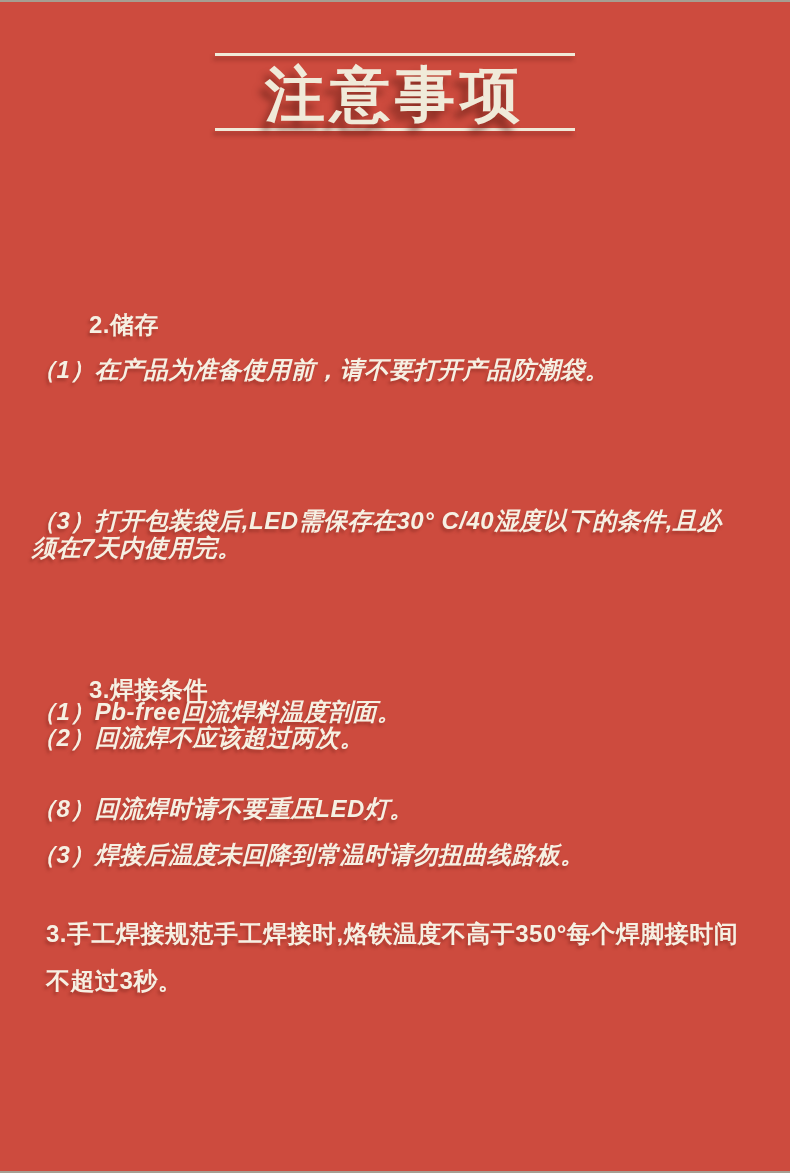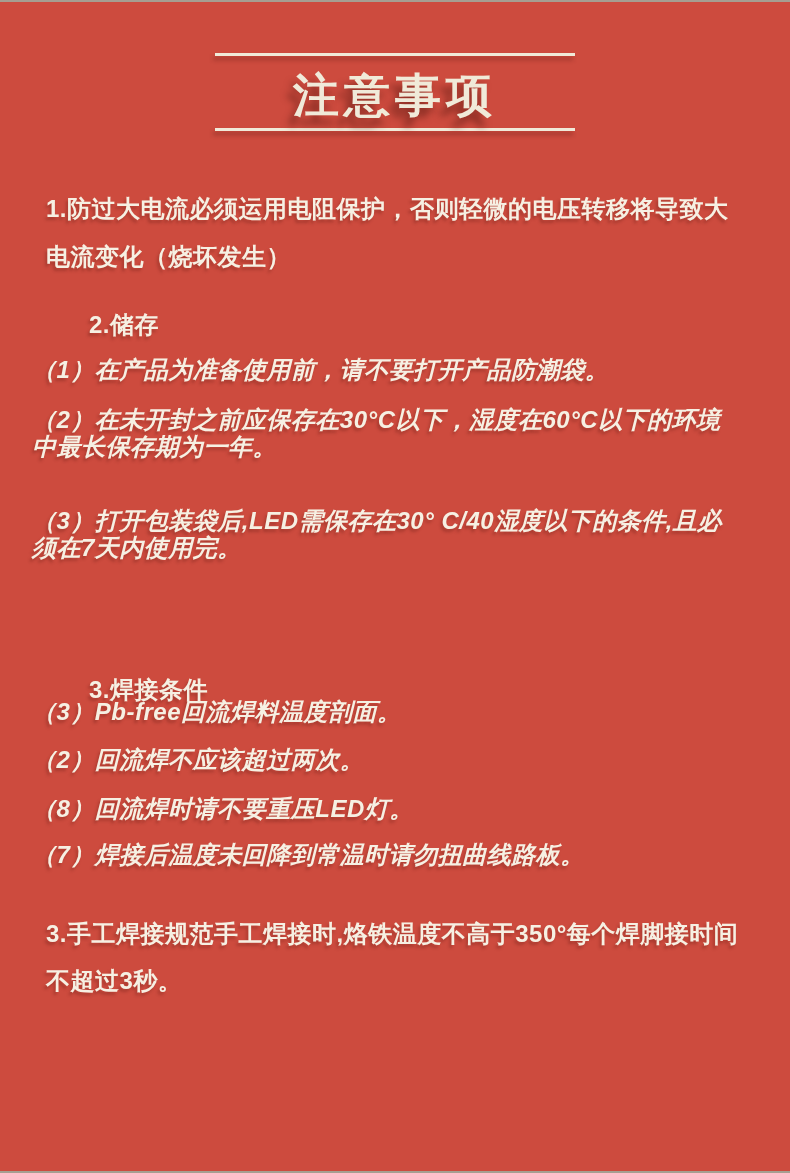--- a/index.html
+++ b/index.html
@@ -24,25 +24,26 @@
     top:53px;left:215px;width:360px;
     text-align:center;
   }
   .rule{
     height:3px;
     background:#f0ead9;
     box-shadow:-2px 4px 4px rgba(105,32,24,0.45);
   }
   .title{
     margin:16px 0 10px 0;
-    font-size:46px;
+    font-size:60px;
     line-height:46px;
     letter-spacing:5px;
     color:#f0ead9;
     text-shadow:-6px 9px 7px rgba(96,28,20,0.62);
+    font-family:Liberation Serif, serif;
   }
   .txt{
     position:absolute;
     margin:0;
     white-space:pre-line;
     font-size:24px;
     letter-spacing:0.5px;
     text-shadow:-2px 3px 3px rgba(110,32,24,0.38);
   }
   .para{left:46px;width:730px;line-height:48px;}
@@ -55,41 +56,37 @@
 
 <div class="page">
   <div class="edge-line top"></div>
 
   <header class="title-block">
     <div class="rule"></div>
     <h1 class="title">注意事项</h1>
     <div class="rule"></div>
   </header>
 
-  <p class="txt para" style="top:185px">1.防过大电流必须运用电阻保护，否则轻微的电压转移将导致大
-电流变化（烧坏发生）</p>
 
   <p class="txt heading" style="top:311px">2.储存</p>
 
   <p class="txt item" style="top:356px">（1）在产品为准备使用前，请不要打开产品防潮袋。</p>
 
-  <p class="txt item" style="top:406px">（2）在未开封之前应保存在30°C以下，湿度在60°C以下的环境
-中最长保存期为一年。</p>
 
   <p class="txt item" style="top:507px">（3）打开包装袋后,LED需保存在30° C/40湿度以下的条件,且必
 须在7天内使用完。</p>
 
 
   <p class="txt heading" style="top:676px">3.焊接条件</p>
 
-  <p class="txt item" style="top:698px">（3）Pb-free回流焊料温度剖面。</p>
+  <p class="txt item" style="top:698px">（1）Pb-free回流焊料温度剖面。</p>
 
-  <p class="txt item" style="top:746px">（2）回流焊不应该超过两次。</p>
+  <p class="txt item" style="top:724px">（2）回流焊不应该超过两次。</p>
 
   <p class="txt item" style="top:795px">（8）回流焊时请不要重压LED灯。</p>
 
-  <p class="txt item" style="top:841px">（7）焊接后温度未回降到常温时请勿扭曲线路板。</p>
+  <p class="txt item" style="top:841px">（3）焊接后温度未回降到常温时请勿扭曲线路板。</p>
 
   <p class="txt para-last" style="top:910px">3.手工焊接规范手工焊接时,烙铁温度不高于350°每个焊脚接时间
 不超过3秒。</p>
 
   <div class="edge-line bottom"></div>
 </div>
 
 </body></html>

